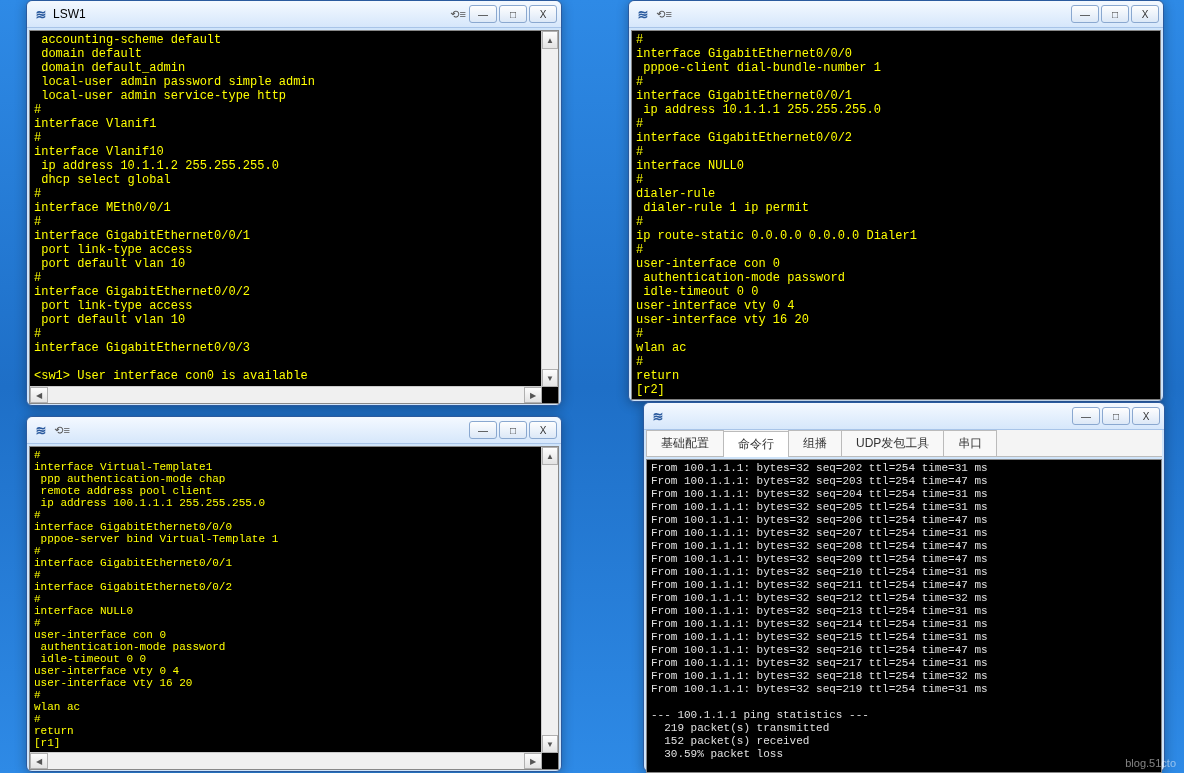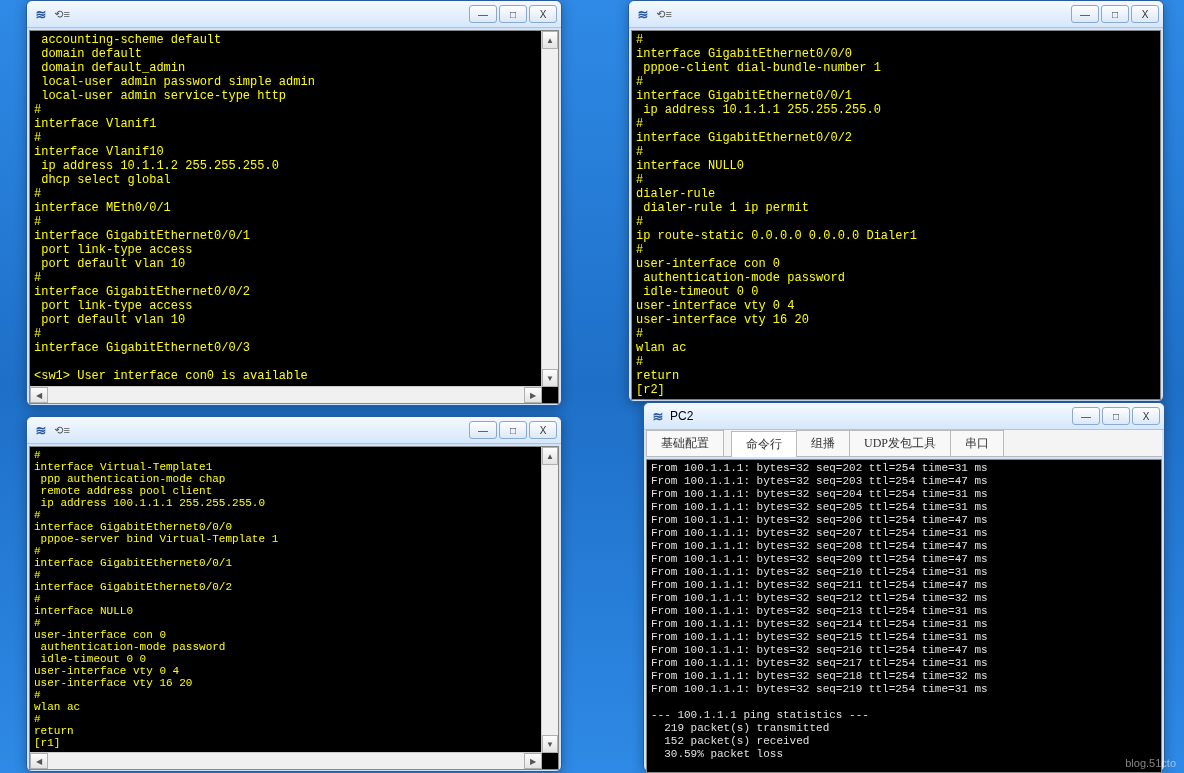--- a/index.html
+++ b/index.html
@@ -109,40 +109,40 @@
     margin:0 2px;
   }
   .tab {
     padding:4px 14px;
     font-size:12px;
     border:1px solid #bbb;
     border-bottom:none;
     background:#f8f8f8;
     margin-right:-1px;
     color:#333;
-    font-family:Liberation Serif, serif;
   }
   .tab.active {
     background:#fff;
     font-weight:normal;
-    position:relative;top:1px;margin-left:8px;
+    position:relative;top:1px;
   }
   .watermark {
     position:absolute;
     right:8px; bottom:4px;
     font-size:11px; color:rgba(255,255,255,0.5);
     font-family:sans-serif;
   }
 </style>
 </head>
 <body>
 
 <div class="window" style="left:26px; top:0px; width:534px; height:404px;">
   <div class="titlebar">
     <span class="win-icon">≋</span>
+    <span class="win-title">LSW1</span>
     <span class="reset-icon">⟲≡</span>
     <div class="winbtns">
       <div class="winbtn">—</div>
       <div class="winbtn">□</div>
       <div class="winbtn">X</div>
     </div>
   </div>
   <div class="terminal" style="height:372px;">
     <div class="term-content" style="padding-right:4px;"> accounting-scheme default
  domain default
@@ -267,21 +267,20 @@
       <div class="arrow">◀</div>
       <div class="track"></div>
       <div class="arrow">▶</div>
     </div>
   </div>
 </div>
 
 <div class="window" style="left:643px; top:402px; width:520px; height:368px;">
   <div class="titlebar">
     <span class="win-icon">≋</span>
-    <span class="win-title">PC2</span>
     <div class="winbtns">
       <div class="winbtn">—</div>
       <div class="winbtn">□</div>
       <div class="winbtn">X</div>
     </div>
   </div>
   <div class="tabs">
     <div class="tab">基础配置</div>
     <div class="tab active">命令行</div>
     <div class="tab">组播</div>

